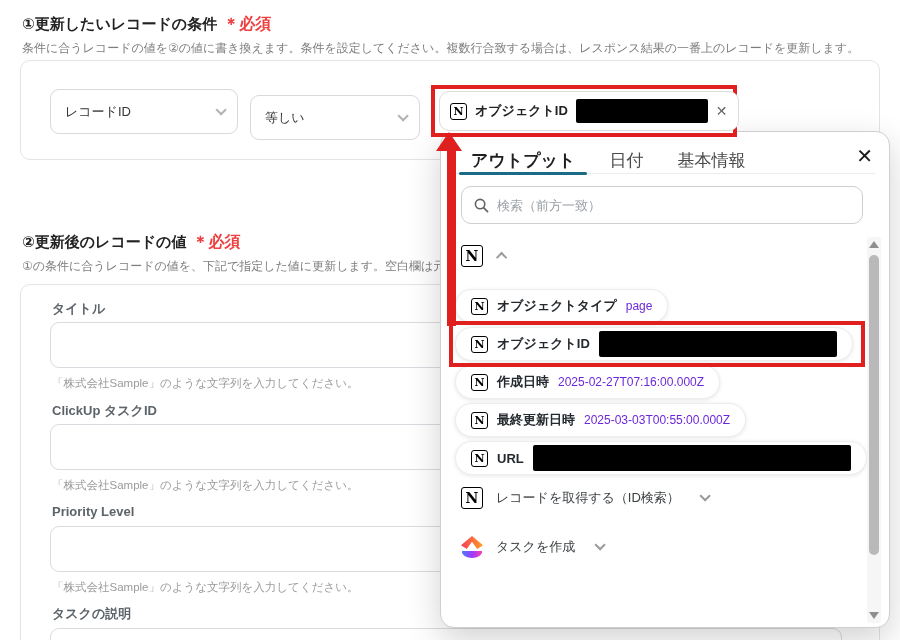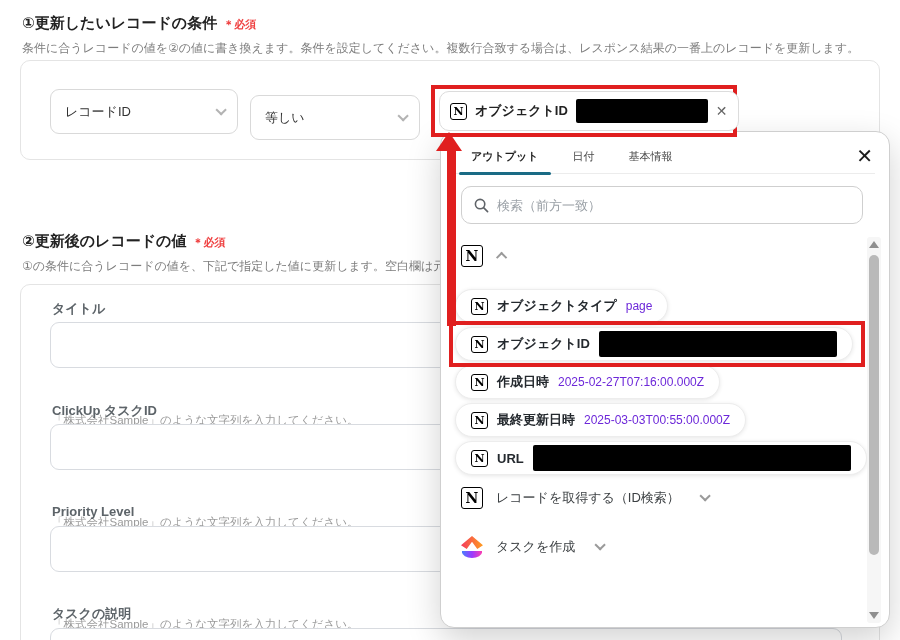--- a/index.html
+++ b/index.html
@@ -1,21 +1,21 @@
 <!DOCTYPE html>
 <html><head>
 <meta charset="utf-8">
 <style>
   * { margin:0; padding:0; box-sizing:border-box; }
   html,body { width:900px; height:640px; background:#fff; overflow:hidden;
     font-family:"Liberation Sans","DejaVu Sans",sans-serif; }
 
   
   .sec-title { position:absolute; left:22px; font-size:15px; font-weight:700; color:#222; }
-  .req { font-size:11px; font-weight:700; color:#ef4040; margin-left:6px; }
+  .req { font-size:16px; font-weight:700; color:#ef4040; margin-left:6px; }
   .sec-desc { position:absolute; left:22px; font-size:12px; color:#7d7d7d; white-space:nowrap; }
   .panel { position:absolute; left:20px; width:860px; background:#fff;
     border:1px solid #e4e4e4; border-radius:10px; }
 
   .select { position:absolute; height:45px; background:#fff; border:1px solid #d9d9d9;
     border-radius:9px; display:flex; align-items:center; padding:0 14px; font-size:13px; color:#333; }
   .caret { margin-left:auto; width:8px; height:8px; border-right:2px solid #b3b3b3;
     border-bottom:2px solid #b3b3b3; transform:rotate(45deg) translateY(-3px); }
 
   
@@ -30,28 +30,28 @@
   .notion-icon { display:inline-flex; align-items:center; justify-content:center;
     border:1.6px solid #000; border-radius:3px; background:#fff; color:#000;
     font-family:"DejaVu Serif","Liberation Serif",serif; font-weight:700; flex:none; }
   .n18 { width:17px; height:17px; font-size:11px; }
   .n22 { width:22px; height:22px; font-size:14px; }
 
   
   .f-label { position:absolute; left:52px; font-size:13px; font-weight:600; color:#5d6469; }
   .f-input { position:absolute; left:50px; width:792px; height:46px; background:#fff;
     border:1px solid #d8dbe0; border-radius:9px; font-size:13px; padding:0 12px; color:#333; outline:none; }
-  .f-help { position:absolute; left:52px; font-size:11.5px; color:#9a9a9a;margin-top:37px; }
+  .f-help { position:absolute; left:52px; font-size:11.5px; color:#9a9a9a; }
 
   
   .popup { position:absolute; left:440px; top:131px; width:450px; height:497px; background:#fff;
     border:1px solid #cfcfcf; border-radius:14px; box-shadow:0 12px 34px rgba(0,0,0,.18); z-index:10; }
   .tabs { position:absolute; left:14px; top:12px; right:14px; height:30px;
     border-bottom:1px solid #ececec; display:flex; gap:26px; padding-left:12px; }
-  .tab { font-size:11px; color:#4a4a4a; padding:5px 4px; position:relative; }
+  .tab { font-size:17px; color:#4a4a4a; padding:5px 4px; position:relative; }
   .tab.active { font-weight:700; color:#1f1f1f; }
   .tab.active::after { content:""; position:absolute; left:-8px; right:-8px; bottom:-2px;
     height:3.5px; background:#1a6b85; border-radius:2px; }
   .popup-close { position:absolute; right:16px; top:12px; font-size:20px; color:#1a1a1a; }
   .search { position:absolute; left:20px; top:54px; right:26px; height:38px;
     border:1px solid #cfcfcf; border-radius:10px; display:flex; align-items:center; padding:0 12px; gap:8px; }
   .search input { border:none; outline:none; flex:1; font-size:13px; color:#333;
     font-family:inherit; background:transparent; }
   .search input::placeholder { color:#9aa0a6; }
 

